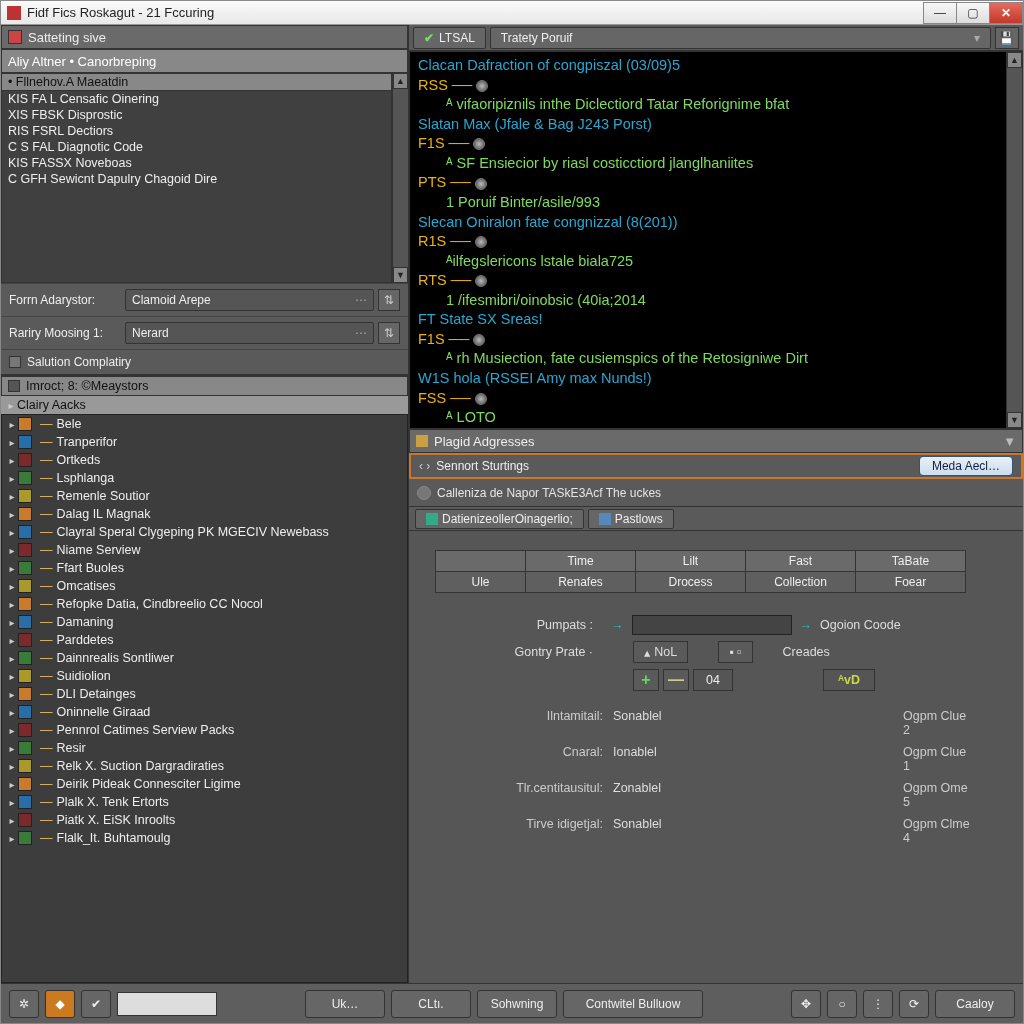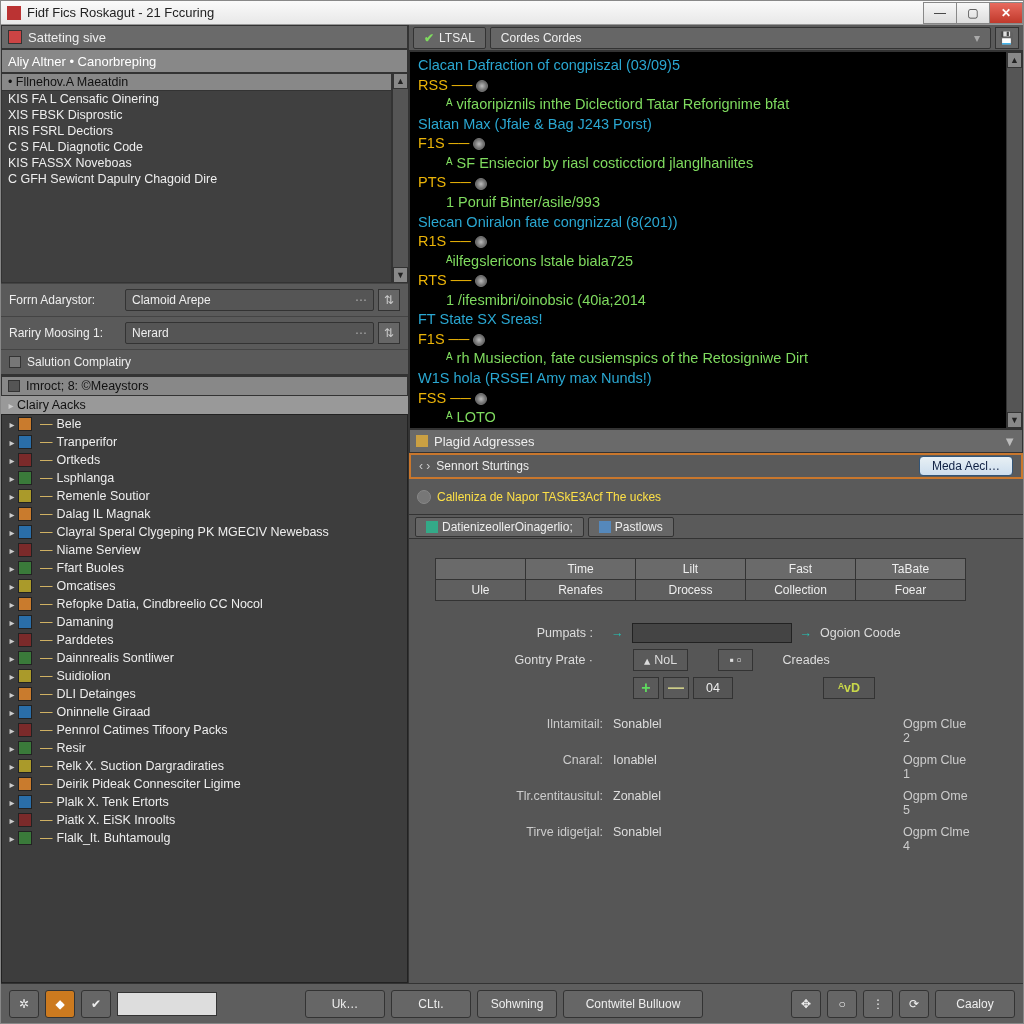--- a/index.html
+++ b/index.html
@@ -56,21 +56,21 @@
 .console-inner { flex:1; padding:4px 8px; overflow:hidden;border-radius:22px; }
 .c-blue { color:#2aa7d1; }
 .c-yellow { color:#eab308; }
 .c-green { color:#7fdb5f; }
 .c-indent { padding-left:28px; }
 .bullet { display:inline-block; width:12px; height:12px; border:1px solid #777; border-radius:50%; vertical-align:middle; background:radial-gradient(#bbb,#444); }
 
 .mid-header { border-top:1px solid #333; }
 .orange-header { background:#5a5a5a; border:2px solid #c9772d; height:26px; display:flex; align-items:center; padding:0 8px; color:#eee; }
 .orange-header .btn { margin-left:auto; background:linear-gradient(#e8f0f4,#cde); color:#124; border:1px solid #357; padding:2px 12px; border-radius:4px; height:20px; font-size:12px; }
-.sub-header { background:#5a5a5a; height:36px; display:flex; align-items:center; padding:0 8px; color:#fde047; border-bottom:1px solid #333; }
+.sub-header { background:#5a5a5a; height:28px; display:flex; align-items:center; padding:0 8px; color:#e5e5e5; border-bottom:1px solid #333; }
 .sub-header .gear { width:14px; height:14px; border:1px solid #888; border-radius:50%; margin-right:6px; background:#777; }
 
 .tabs-row { display:flex; height:24px; background:#5a5a5a; border-bottom:1px solid #333; padding:0 6px; gap:4px; align-items:center; }
 .tab2 { padding:2px 10px; background:#666; border:1px solid #333; color:#eee; display:flex; align-items:center; border-radius:2px; }
 .tab2 .t-ico { width:12px; height:12px; background:#3a8; margin-right:4px; }
 
 .grid-tabs { display:grid; grid-template-columns:90px 110px 110px 110px 110px; margin:10px auto 0; width:560px; }
 .grid-tab { height:22px; border:1px solid #333; background:#5f5f5f; display:flex; align-items:center; justify-content:center; color:#eee; font-size:12px; margin:-1px 0 0 -1px; }
 .grid-tab.top { background:#6a6a6a; }
 
@@ -275,21 +275,21 @@
               <div class="tree-row">
                 <span class="tree-toggle">▸</span>
                 <span class="tree-ico b2"></span>
                 <span class="tree-dash">—</span>
                 <span>Oninnelle Giraad</span>
               </div>
               <div class="tree-row">
                 <span class="tree-toggle">▸</span>
                 <span class="tree-ico b3"></span>
                 <span class="tree-dash">—</span>
-                <span>Pennrol Catimes Tifoory Packs</span>
+                <span>Pennrol Catimes Serview Packs</span>
               </div>
               <div class="tree-row">
                 <span class="tree-toggle">▸</span>
                 <span class="tree-ico b4"></span>
                 <span class="tree-dash">—</span>
                 <span>Resir</span>
               </div>
               <div class="tree-row">
                 <span class="tree-toggle">▸</span>
                 <span class="tree-ico b5"></span>
@@ -324,21 +324,21 @@
         </div>
       </div>
 
       <div class="right-col">
         <div class="top-tab-row">
           <div class="tabbtn">
               <span class="chk">✔</span>
               <span>LTSAL</span>
             </div>
           <div class="tabbtn wide">
-              <span>Cordes Cordes</span>
+              <span>Tratety Poruif</span>
               <span style="margin-left:auto;color:#aaa">▾</span>
             </div>
           <div class="icon-btn">💾</div>
         </div>
 
         <div class="console">
           <div class="console-inner" id="console">
               <div class="c-blue">Clacan Dafraction of congpiszal (03/09)5</div>
               <div class="c-yellow">RSS ── <span class="bullet"></span></div>
               <div class="c-green c-indent">ᴬ vifaoripiznils inthe Diclectiord Tatar Reforignime bfat</div>

